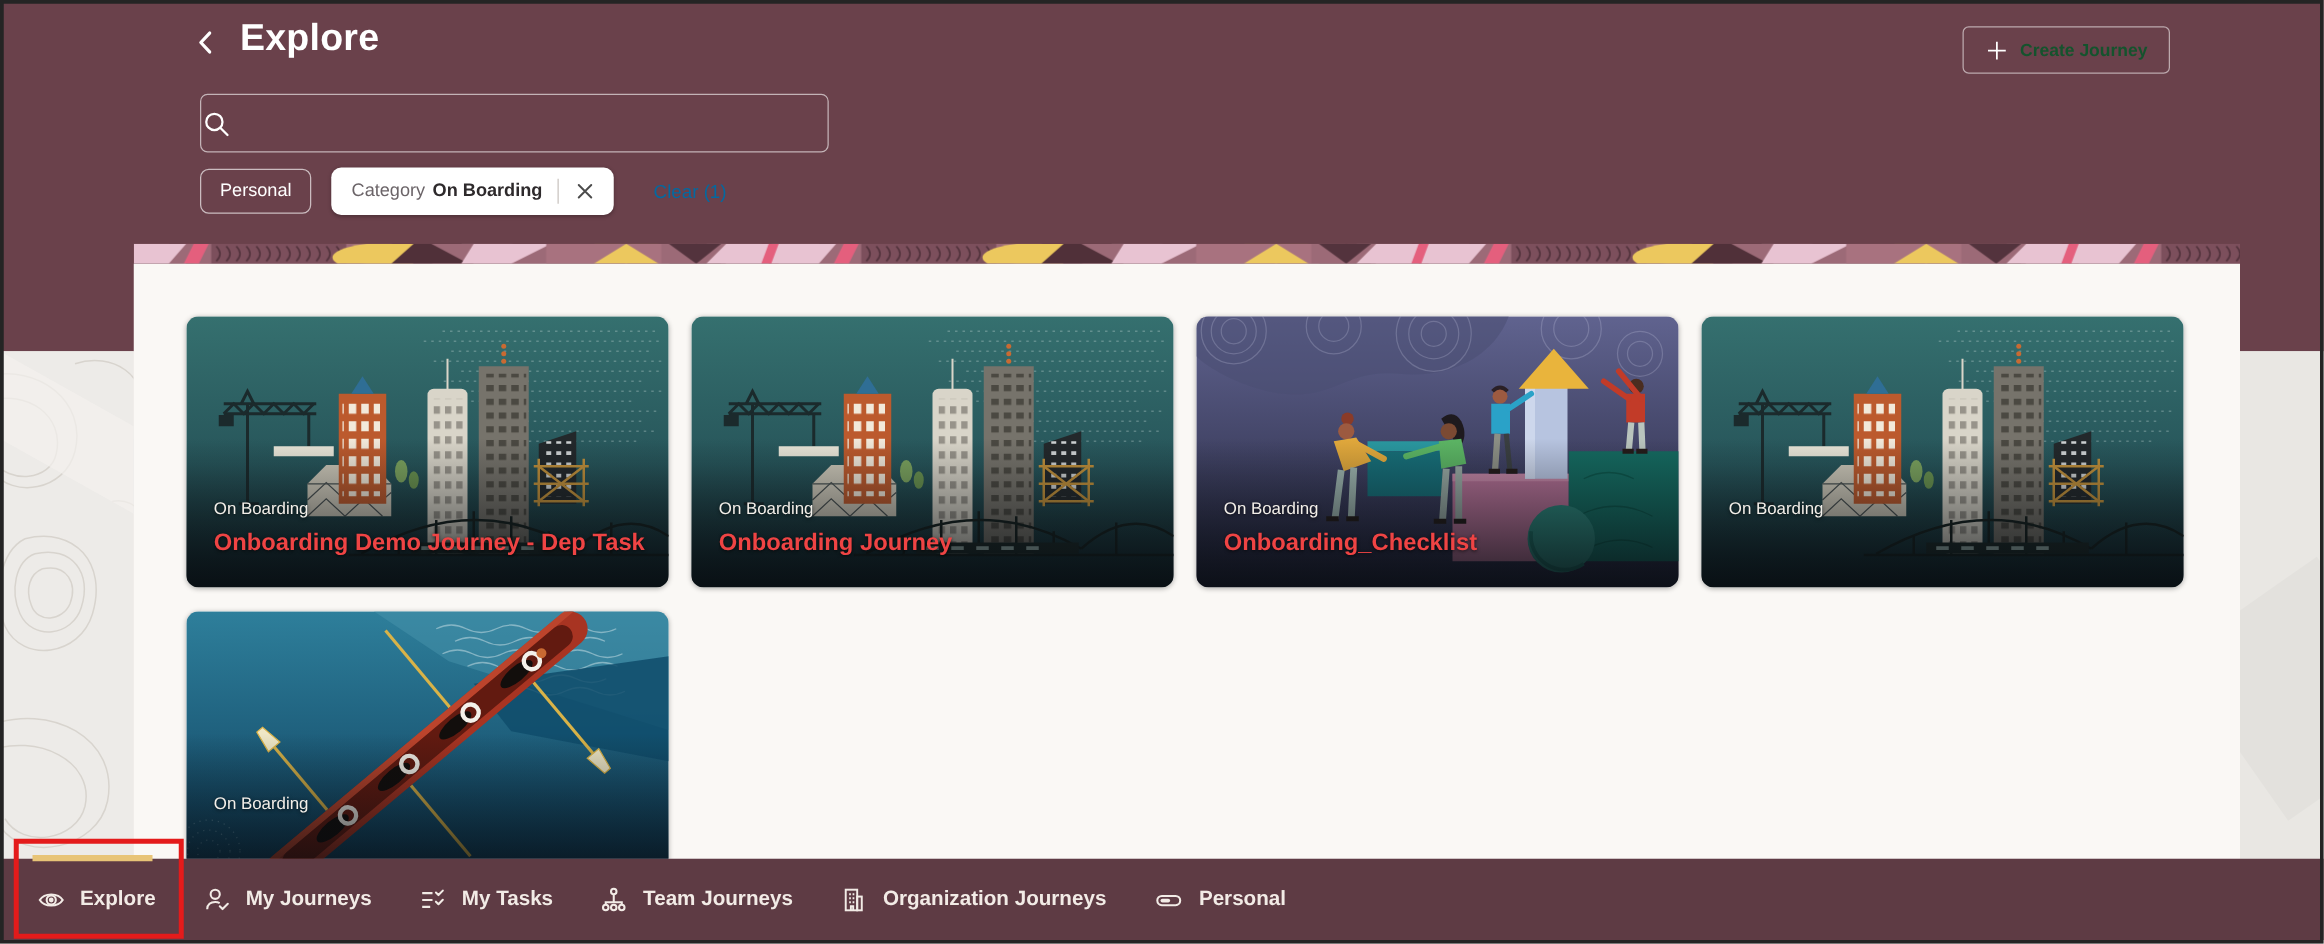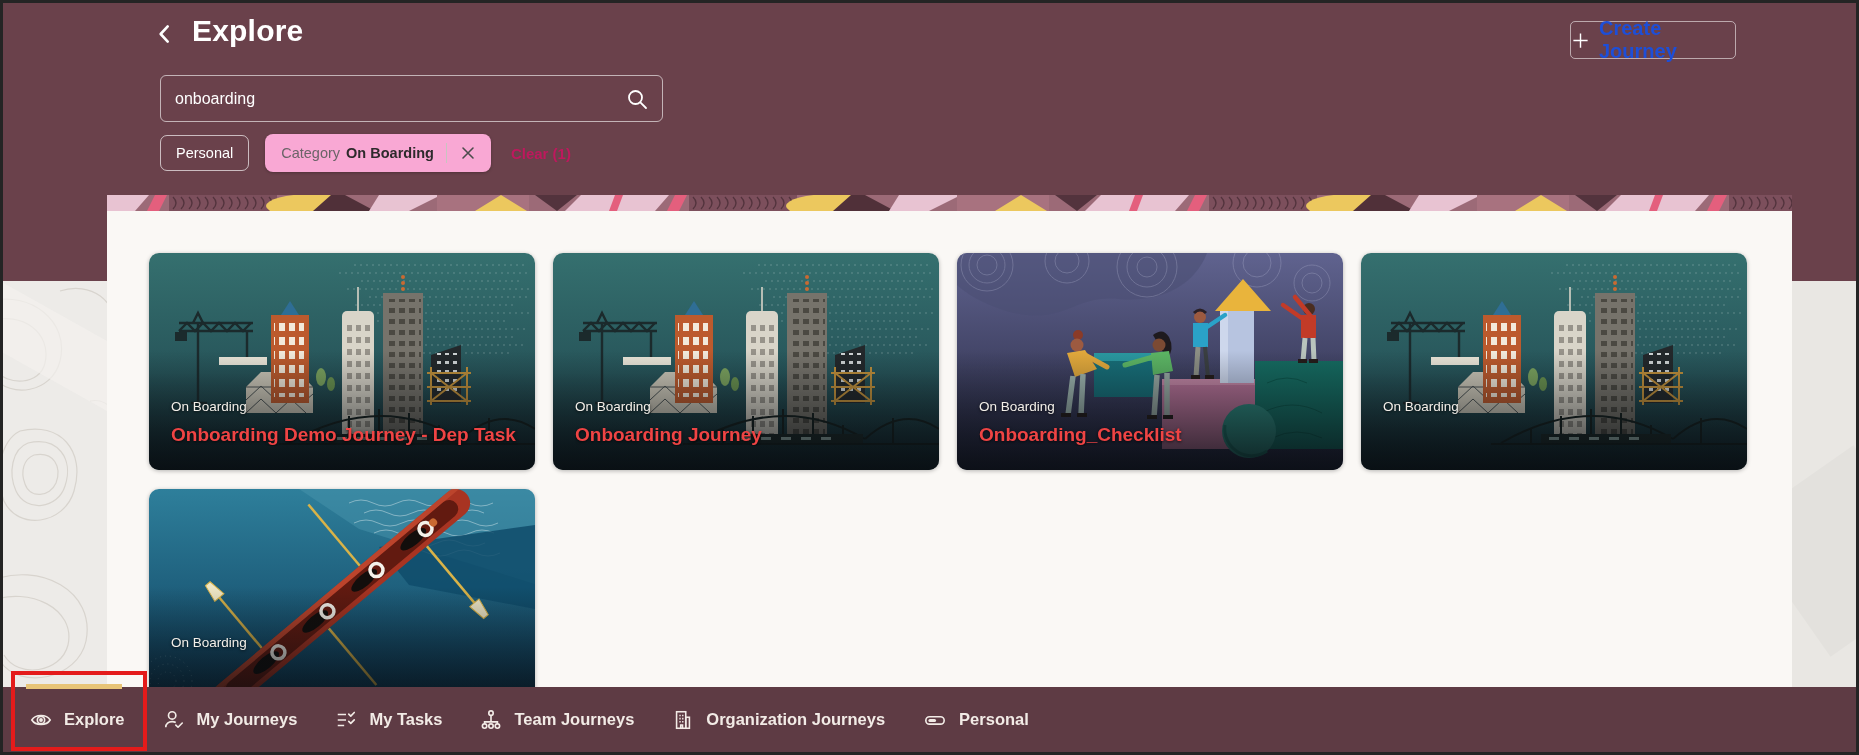--- a/index.html
+++ b/index.html
@@ -8,36 +8,36 @@
     background:#e9e6e2;font-family:"Liberation Sans",sans-serif;
     -webkit-font-smoothing:antialiased;
   }
   .frame{position:absolute;inset:0;border:3px solid #242424;z-index:60;pointer-events:none;}
 
   
   .header-bg{position:absolute;top:0;left:0;right:0;height:281px;background:#6a414b;}
   .back-btn{position:absolute;left:150px;top:21px;width:30px;height:30px;display:flex;align-items:center;justify-content:center;cursor:pointer;z-index:5;}
   .page-title{position:absolute;left:192px;top:14px;font-size:30px;font-weight:bold;color:#fff;z-index:5;letter-spacing:.2px;}
   .create-btn{position:absolute;left:1570px;top:21px;width:166px;height:38px;border:1px solid rgba(255,255,255,.55);
-    border-radius:5px;color:#1d4ed8;display:flex;align-items:center;justify-content:center;gap:9px;
-    font-size:20px;font-weight:bold;background:transparent;z-index:5;cursor:pointer;box-sizing:border-box;}
+    border-radius:5px;color:#14532d;display:flex;align-items:center;justify-content:center;gap:9px;
+    font-size:14px;font-weight:bold;background:transparent;z-index:5;cursor:pointer;box-sizing:border-box;}
   .search-box{position:absolute;left:160px;top:75px;width:503px;height:47px;border:1px solid rgba(255,255,255,.6);
     border-radius:6px;display:flex;align-items:center;z-index:5;box-sizing:border-box;}
   .search-box input{flex:1;background:transparent;border:none;outline:none;color:#fff;font-size:16px;
     padding:0 14px;font-family:"Liberation Sans",sans-serif;}
   .search-icon{width:24px;height:24px;margin-right:13px;display:flex;align-items:center;cursor:pointer;}
   .chips-row{position:absolute;left:160px;top:134px;display:flex;align-items:center;z-index:5;}
   .chip-personal{height:36px;padding:0 15px;border:1px solid rgba(255,255,255,.65);border-radius:7px;color:#fff;
     font-size:14.5px;display:flex;align-items:center;cursor:pointer;box-sizing:border-box;text-align:right;}
-  .chip-category{height:38px;background:#f9a8d4;border-radius:8px;padding:0 10px 0 16px;margin-left:16px;
+  .chip-category{height:38px;background:#ffffff;border-radius:8px;padding:0 10px 0 16px;margin-left:16px;
     display:flex;align-items:center;font-size:14.5px;color:#6b6468;cursor:pointer;box-shadow:0 1px 3px rgba(0,0,0,.25);}
   .chip-category .chip-value{color:#2e2a2c;font-weight:bold;margin-left:6px;}
   .chip-divider{width:1px;height:20px;background:#c9c4c0;margin:0 8px 0 12px;}
   .chip-close{width:26px;height:26px;display:flex;align-items:center;justify-content:center;cursor:pointer;}
-  .clear-link{color:#be185d;font-weight:bold;font-size:15px;margin-left:20px;cursor:pointer;}
+  .clear-link{color:#0369a1;font-weight:normal;font-size:15px;margin-left:32px;cursor:pointer;}
 
   
   .confetti{position:absolute;left:107px;top:195px;width:1685px;height:16px;z-index:2;}
   .left-margin-art{position:absolute;left:0;top:281px;width:107px;height:406px;background:#edebe8;overflow:hidden;}
   .right-margin{position:absolute;left:1792px;top:281px;width:67px;height:406px;background:#e9e7e3;overflow:hidden;}
   .right-margin .diag{position:absolute;left:-20px;top:190px;width:140px;height:160px;background:#e3e1dd;transform:rotate(-35deg);}
 
   
   .panel{position:absolute;left:107px;top:211px;width:1685px;height:476px;background:#faf8f5;overflow:hidden;z-index:3;}
   .card-grid{padding:42px;display:flex;flex-wrap:wrap;gap:19px 18px;}
@@ -76,21 +76,20 @@
 <div class="create-btn">
   <span style="display:flex;">
     <svg width="19" height="19" viewBox="0 0 24 24">
         <path d="M12 3 V21 M3 12 H21" stroke="#fff" stroke-width="1.8" fill="none"></path>
       </svg>
   </span>
   <span>Create Journey</span>
 </div>
 
 <div class="search-box">
-  <input type="text" value="onboarding" style="">
   <span class="search-icon">
     <svg width="24" height="24" viewBox="0 0 24 24" fill="none" stroke="#fff" stroke-width="1.8">
         <circle cx="10.5" cy="10.5" r="6.5"></circle>
         <path d="M15.6 15.6 L21 21" stroke-linecap="round"></path>
       </svg>
   </span>
 </div>
 
 <div class="chips-row">
   <div class="chip-personal">

